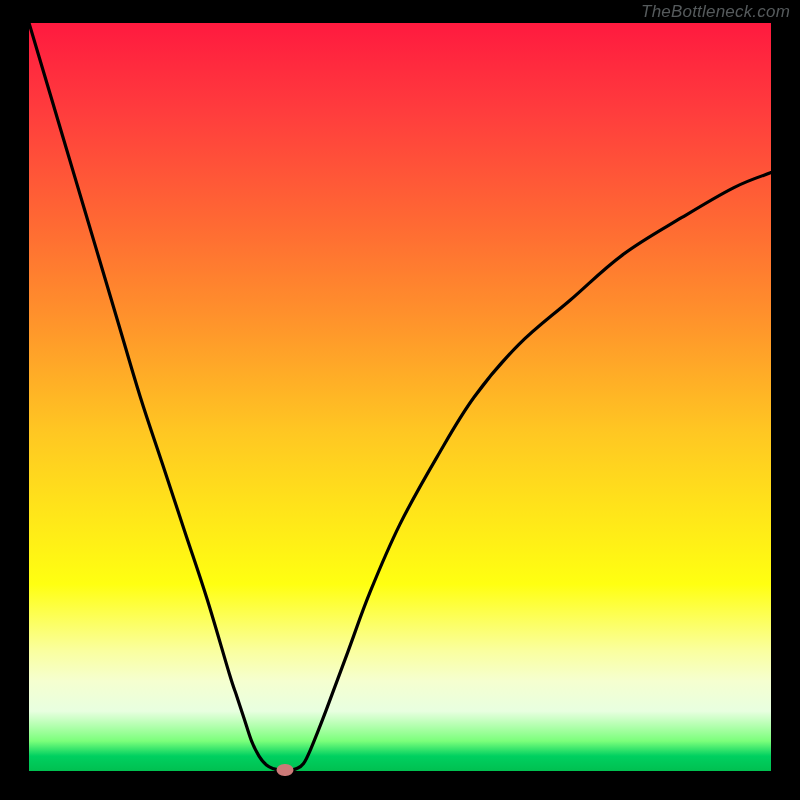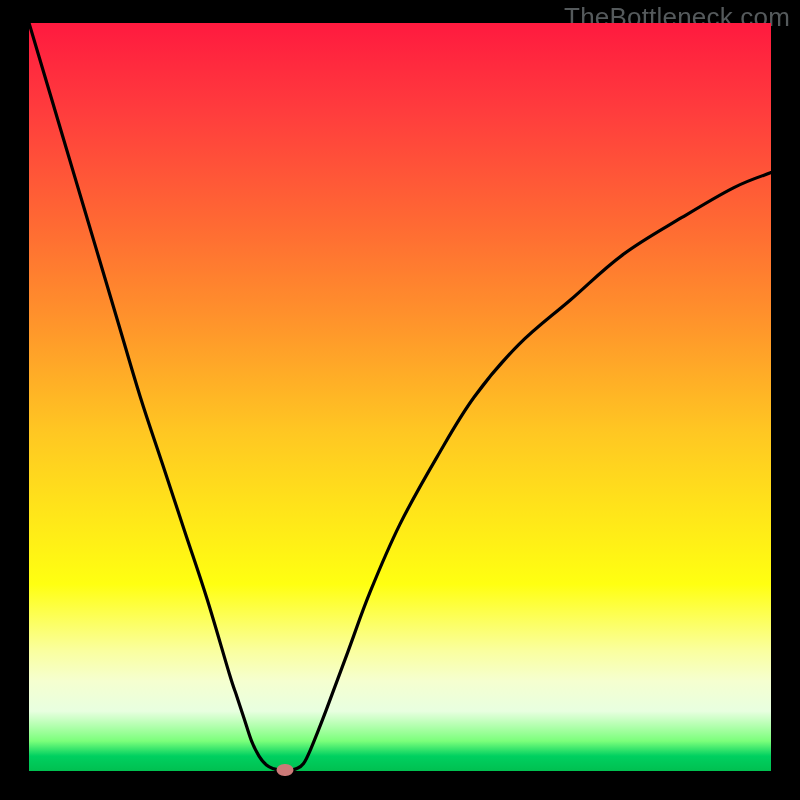--- a/index.html
+++ b/index.html
@@ -31,23 +31,24 @@
       #7bff7b 96%,
       #00d060 98%,
       #00c050 100%
     );
   }
   .watermark {
     position: absolute;
     top: 2px;
     right: 10px;
     color: #555a5c;
-    font-size: 26px;
+    font-size: 17px;
     font-family: Arial, sans-serif;
     letter-spacing: 0.2px;
+    font-style: italic;
   }
   svg.curve {
     position: absolute;
     left: 0;
     top: 0;
     width: 742px;
     height: 748px;
   }
   .marker {
     position: absolute;

